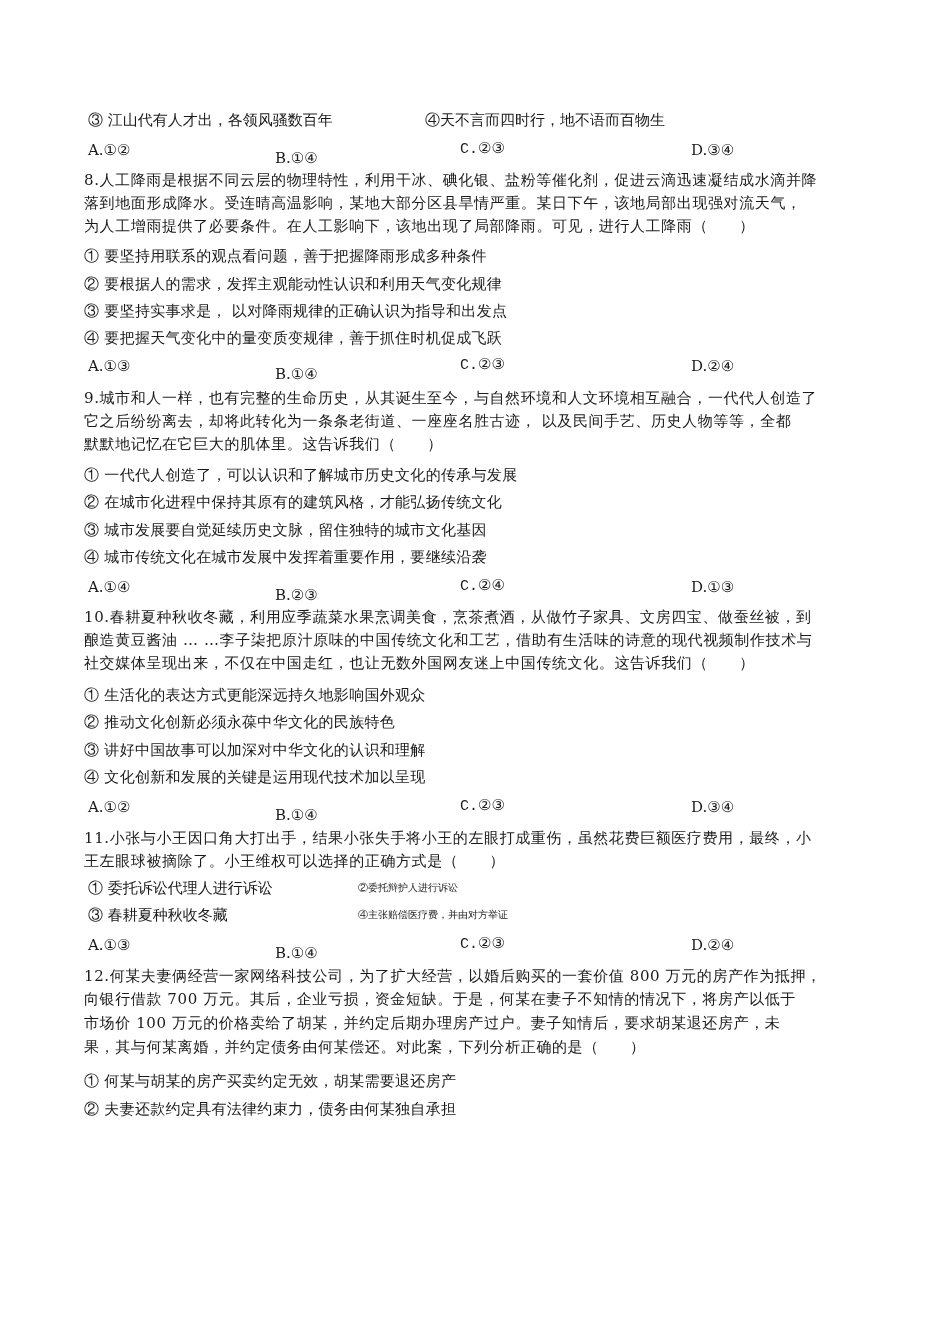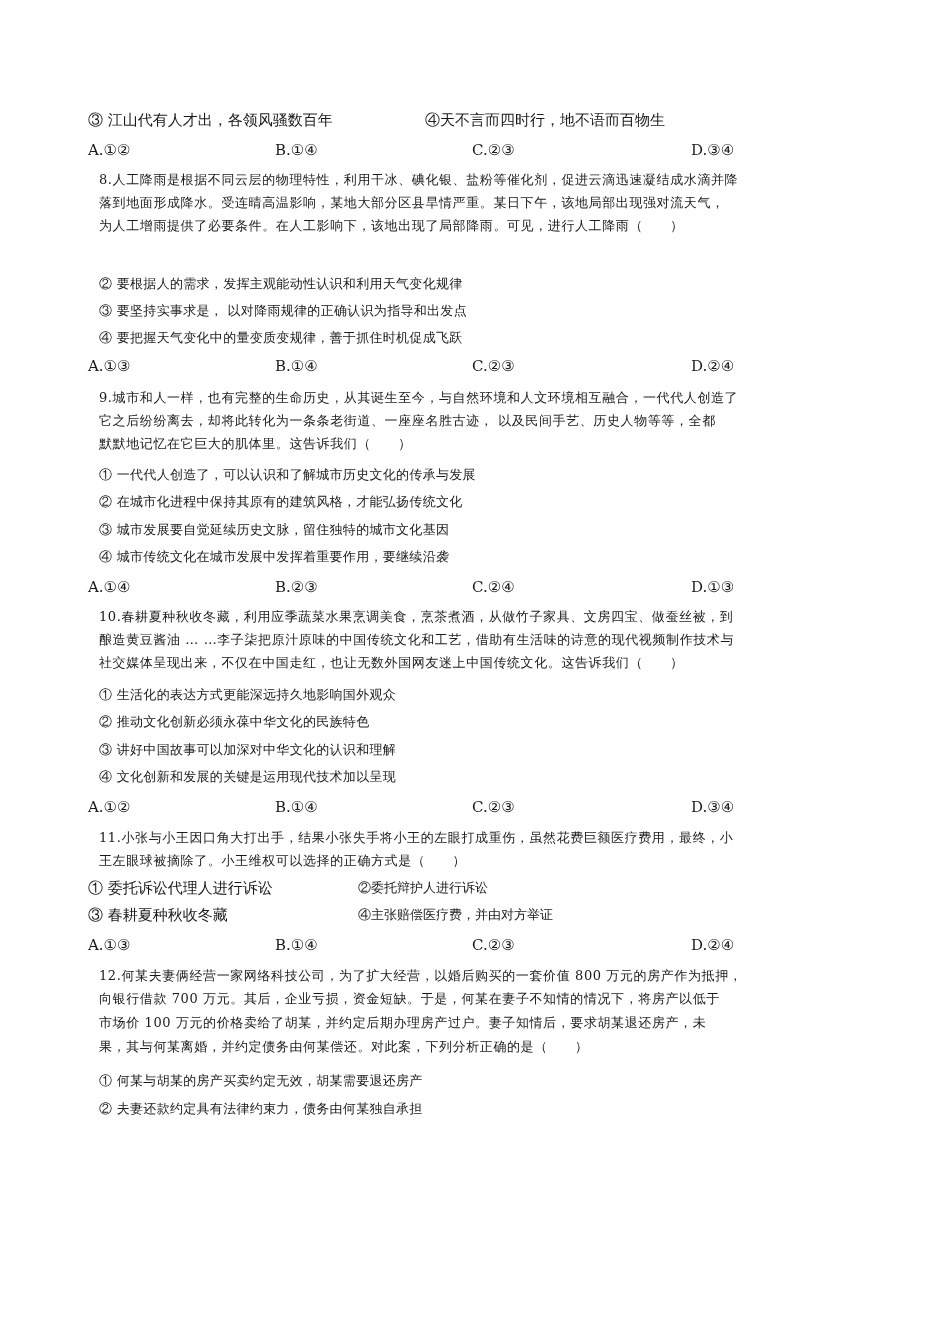--- a/index.html
+++ b/index.html
@@ -1,25 +1,25 @@
 <!DOCTYPE html>
 <html><head>
 <meta charset="utf-8">
 <style>
   html, body { margin: 0; padding: 0; background: #ffffff; }
   body { width: 950px; height: 1344px; position: relative; overflow: hidden;
          font-family: "DejaVu Serif", "Liberation Serif", serif; color: #1a1a1a; }
   .page { position: absolute; left: 0; top: 0; width: 950px; height: 1344px; }
-  .line { position: absolute; left: 99px; width: 780px; font-size: 13px; line-height: 18px;
+  .line { position: absolute; left: 84px; width: 780px; font-size: 15px; line-height: 18px;
           white-space: nowrap; letter-spacing: 0.3px; }
   .stem { letter-spacing: 0.6px; }
   .opt { position: absolute; font-size: 15px; line-height: 18px; white-space: nowrap; }
-  .optA { left: 88px; } .optB { left: 275px; } .optC { left: 472px; } .optD { left: 647px; margin-left: 44px; }
+  .optA { left: 88px; } .optB { left: 275px; margin-top: 8px; } .optC { left: 460px; font-family: Liberation Mono, monospace; } .optD { left: 647px; margin-left: 44px; }
   .half2 { position: absolute; left: 425px; font-size: 15px; line-height: 18px; white-space: nowrap; }
-  .half2b { position: absolute; left: 358px; font-size: 13px; line-height: 18px; white-space: nowrap; }
+  .half2b { position: absolute; left: 358px; font-size: 10px; line-height: 18px; white-space: nowrap; }
   .row { position: absolute; left: 0; width: 950px; height: 18px; }
 </style>
 </head>
 <body>
 
 <div class="page">
 
   <div class="row" style="top:111px">
     <span class="opt optA">③ 江山代有人才出，各领风骚数百年</span>
     <span class="half2">④天不言而四时行，地不语而百物生</span>
@@ -27,20 +27,21 @@
   <div class="row" style="top:141px">
     <span class="opt optA">A.①②</span>
     <span class="opt optB">B.①④</span>
     <span class="opt optC">C.②③</span>
     <span class="opt optD">D.③④</span>
   </div>
 
   <div class="line stem" style="top:171px">8.人工降雨是根据不同云层的物理特性，利用干冰、碘化银、盐粉等催化剂，促进云滴迅速凝结成水滴并降</div>
   <div class="line stem" style="top:194px">落到地面形成降水。受连晴高温影响，某地大部分区县旱情严重。某日下午，该地局部出现强对流天气，</div>
   <div class="line stem" style="top:217px">为人工增雨提供了必要条件。在人工影响下，该地出现了局部降雨。可见，进行人工降雨（　　）</div>
+  <div class="line" style="top:247px">① 要坚持用联系的观点看问题，善于把握降雨形成多种条件</div>
   <div class="line" style="top:275px">② 要根据人的需求，发挥主观能动性认识和利用天气变化规律</div>
   <div class="line" style="top:302px">③ 要坚持实事求是， 以对降雨规律的正确认识为指导和出发点</div>
   <div class="line" style="top:329px">④ 要把握天气变化中的量变质变规律，善于抓住时机促成飞跃</div>
   <div class="row" style="top:357px">
     <span class="opt optA">A.①③</span>
     <span class="opt optB">B.①④</span>
     <span class="opt optC">C.②③</span>
     <span class="opt optD">D.②④</span>
   </div>
 

